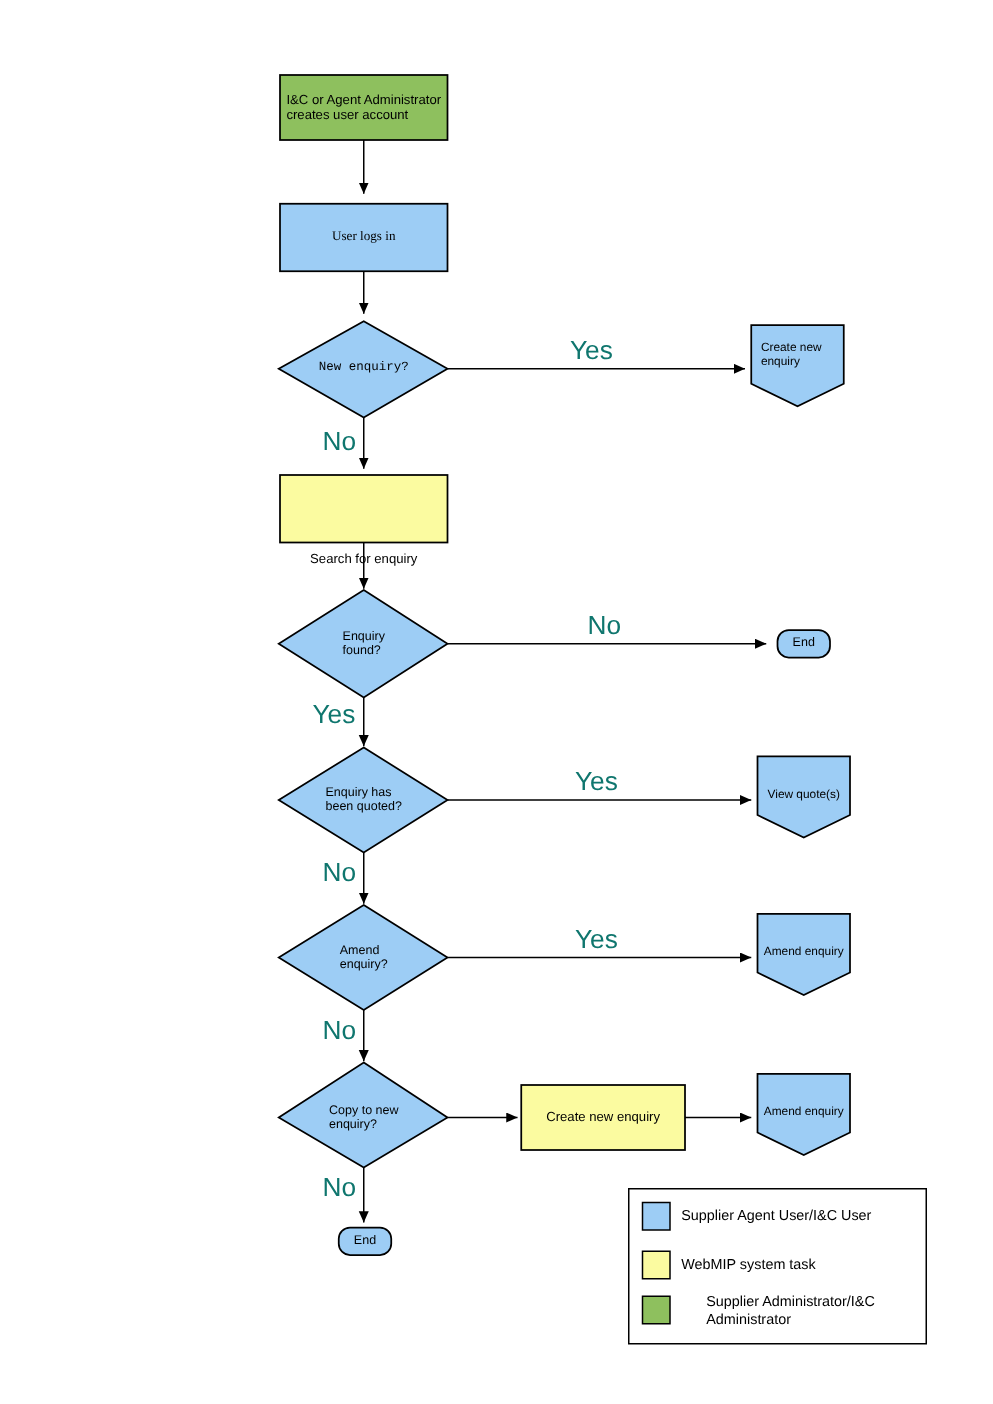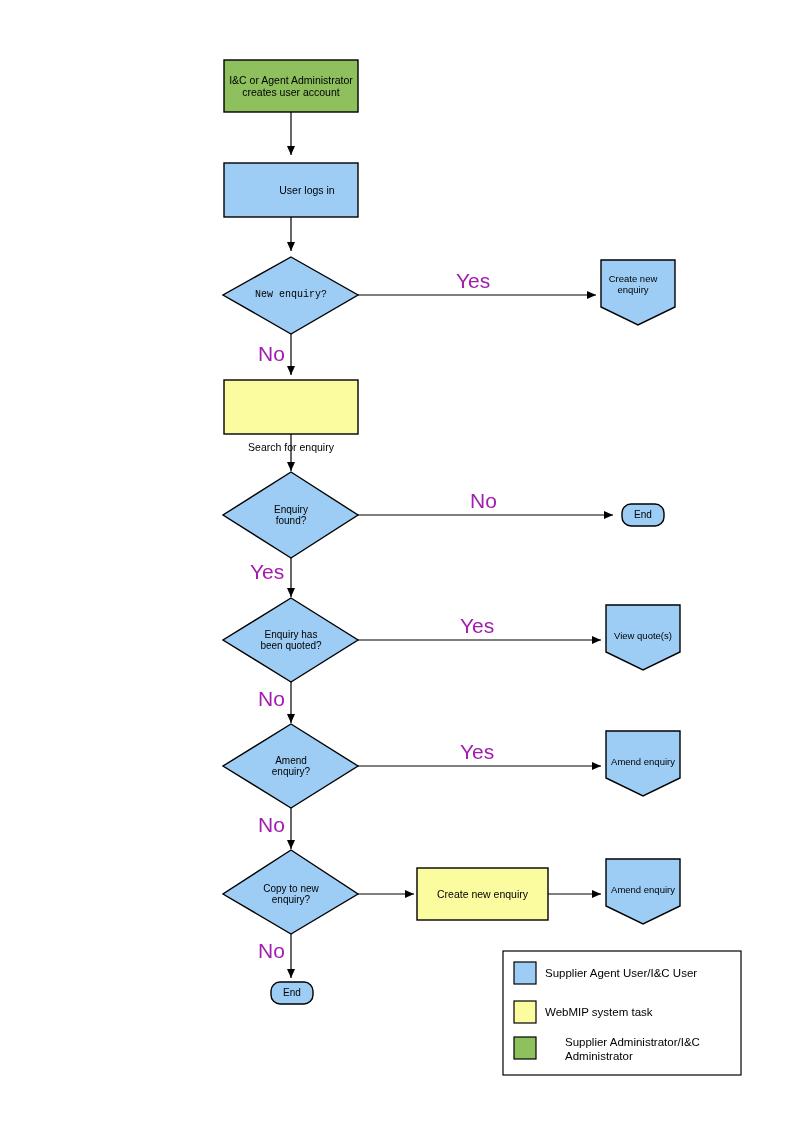--- a/index.html
+++ b/index.html
@@ -16,32 +16,32 @@
   }
   #flow-canvas {
     position: absolute;
     left: 0;
     top: 0;
     width: 794px;
     height: 1123px;
   }
   .node-label {
     position: absolute;
-    text-align: center;
+    text-align: left;
     color: #000000;
     line-height: 1.15;
     pointer-events: none;
     white-space: pre-line;
     display: flex;
     align-items: center;
     justify-content: center;
   }
   .edge-label {
     position: absolute;
-    color: #a21caf;
+    color: #0f766e;
     font-size: 21px;
     line-height: 1;
   }
   .legend-label {
     position: absolute;
     color: #000000;
     font-size: 11.5px;
     line-height: 1.25;
     white-space: pre-line;
   }
@@ -137,21 +137,21 @@
     <rect x="503" y="951" width="238" height="124" fill="#ffffff" stroke="#000000" stroke-width="1.2"></rect>
     <rect x="514" y="962" width="22" height="22" fill="#9DCDF5" stroke="#000000" stroke-width="1.2"></rect>
     <rect x="514" y="1001" width="22" height="22" fill="#FBFBA0" stroke="#000000" stroke-width="1.2"></rect>
     <rect x="514" y="1037" width="22" height="22" fill="#8EC05E" stroke="#000000" stroke-width="1.2"></rect>
   </g>
 </svg>
 
 <div class="node-label" style="left:224px; top:60px; width:134px; height:52px; font-size:10.5px;">I&amp;C or Agent Administrator
 creates user account</div>
 
-<div class="node-label" style="left:240px; top:163px; width:134px; height:54px; font-size:10.5px;">User logs in</div>
+<div class="node-label" style="left:224px; top:163px; width:134px; height:54px; font-size:10.5px;font-family:Liberation Serif, serif;">User logs in</div>
 
 <div class="node-label" style="left:223px; top:275px; width:136px; height:40px; font-size:10px;font-family:Liberation Mono, monospace;">New enquiry?</div>
 
 <div class="node-label" style="left:601px; top:268px; width:64px; height:34px; font-size:9.5px;">Create new
 enquiry</div>
 
 <div class="node-label" style="left:224px; top:380px; width:134px; height:54px; font-size:10.5px;margin-top:40px;">Search for enquiry</div>
 
 <div class="node-label" style="left:223px; top:495px; width:136px; height:40px; font-size:10px;">Enquiry
 found?</div>

